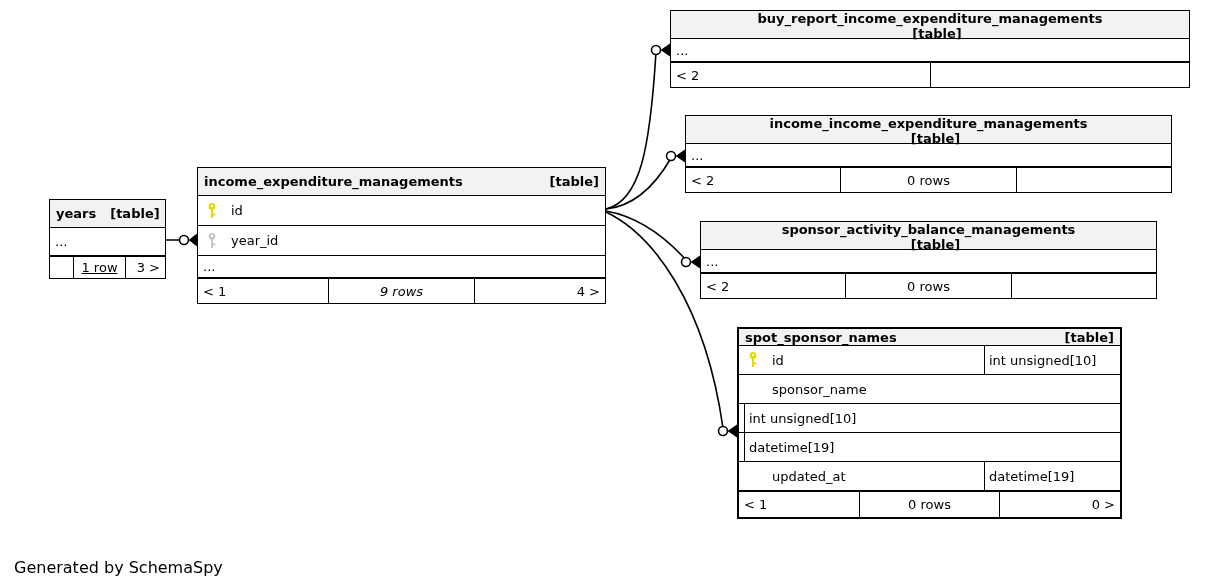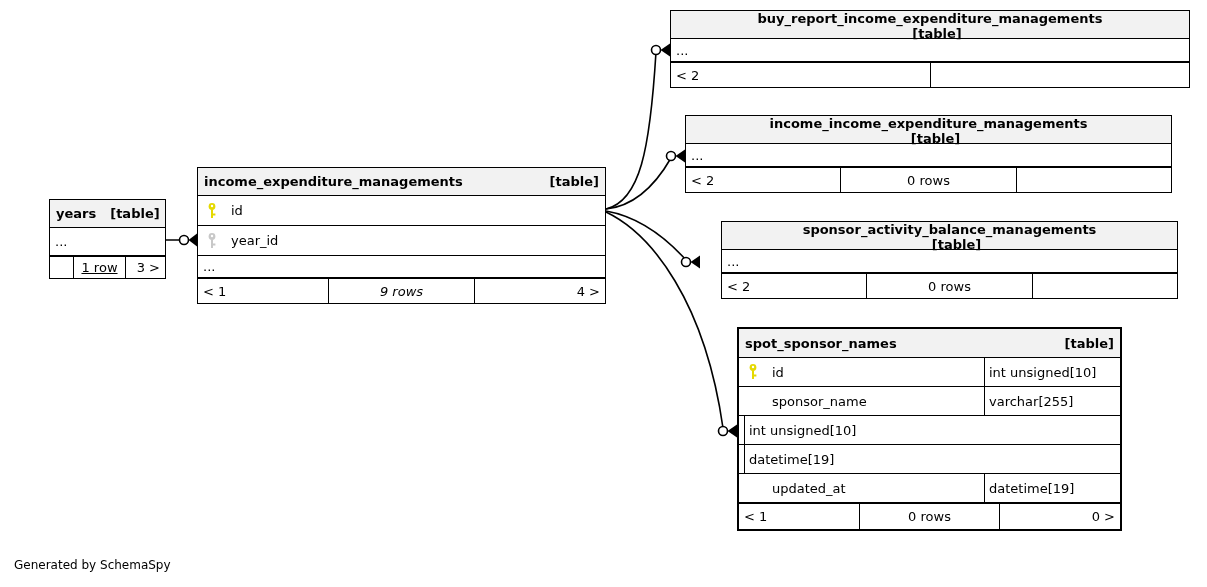--- a/index.html
+++ b/index.html
@@ -70,39 +70,39 @@
   .t-iem { left:197px; top:167px; width:409px; }
   .t-iem .hdr { height:28px; }
   .t-iem .row.col { height:30px; }
   .t-iem .row.ellip { height:22px; }
   .t-iem .ftr > div { height:24px; }
   .t-iem .fl, .t-iem .fr { flex:1 0 0; }
   .t-iem .fc { flex:1.12 0 0;font-style:italic; }
 
   .t-buy { left:670px; top:10px; width:520px; }
   .t-inc2 { left:685px; top:115px; width:487px; }
-  .t-sab { left:700px; top:221px; width:457px;margin-left:21px; }
+  .t-sab { left:700px; top:221px; width:457px; }
   .t-buy .hdr, .t-inc2 .hdr, .t-sab .hdr { height:28px;flex-direction:column; }
   .t-buy .row, .t-inc2 .row, .t-sab .row { height:23px; }
   .t-buy .ftr > div, .t-inc2 .ftr > div, .t-sab .ftr > div { height:24px; }
   .t-buy .fl, .t-buy .fr, .t-inc2 .fl, .t-inc2 .fr, .t-sab .fl, .t-sab .fr { flex:1 0 0; }
   .t-buy .fc, .t-inc2 .fc, .t-sab .fc { flex:1.15 0 0; }
 
   .t-spot { left:737px; top:327px; width:385px; }
-  .t-spot .hdr { height:29px; }
+  .t-spot .hdr { height:17px;align-items:flex-end; }
   .t-spot .row.col { height:29px; }
   .t-spot .typecell { width:131px;text-align:right; }
   .t-spot .ftr > div { height:25px; }
   .t-spot .fl { flex:1 0 0; }
   .t-spot .fc { flex:1.18 0 0; }
   .t-spot .fr { flex:1 0 0; }
 
   .credit {
     position:absolute; left:14px; top:558px;
-    font-size:12px; z-index:1;
+    font-size:16px; z-index:1;
   }
 </style>
 </head>
 <body>
 
 <svg id="wires" width="1207" height="587">
   <g stroke="#000" stroke-width="1.6" fill="none">
 
     <path d="M133,240 L184,240"></path>
 
@@ -231,21 +231,20 @@
         </svg>
       <span>id</span>
     </div>
     <div class="typecell">int unsigned[10]</div>
   </div>
   <div class="row col">
     <div class="namecell">
       <svg class="keyicon spacer" viewBox="0 0 12 18"></svg>
       <span>sponsor_name</span>
     </div>
-    <div class="typecell">varchar[255]</div>
   </div>
   <div class="row col">
     <div class="typecell">int unsigned[10]</div>
   </div>
   <div class="row col">
     <div class="typecell">datetime[19]</div>
   </div>
   <div class="row col">
     <div class="namecell">
       <svg class="keyicon spacer" viewBox="0 0 12 18"></svg>

